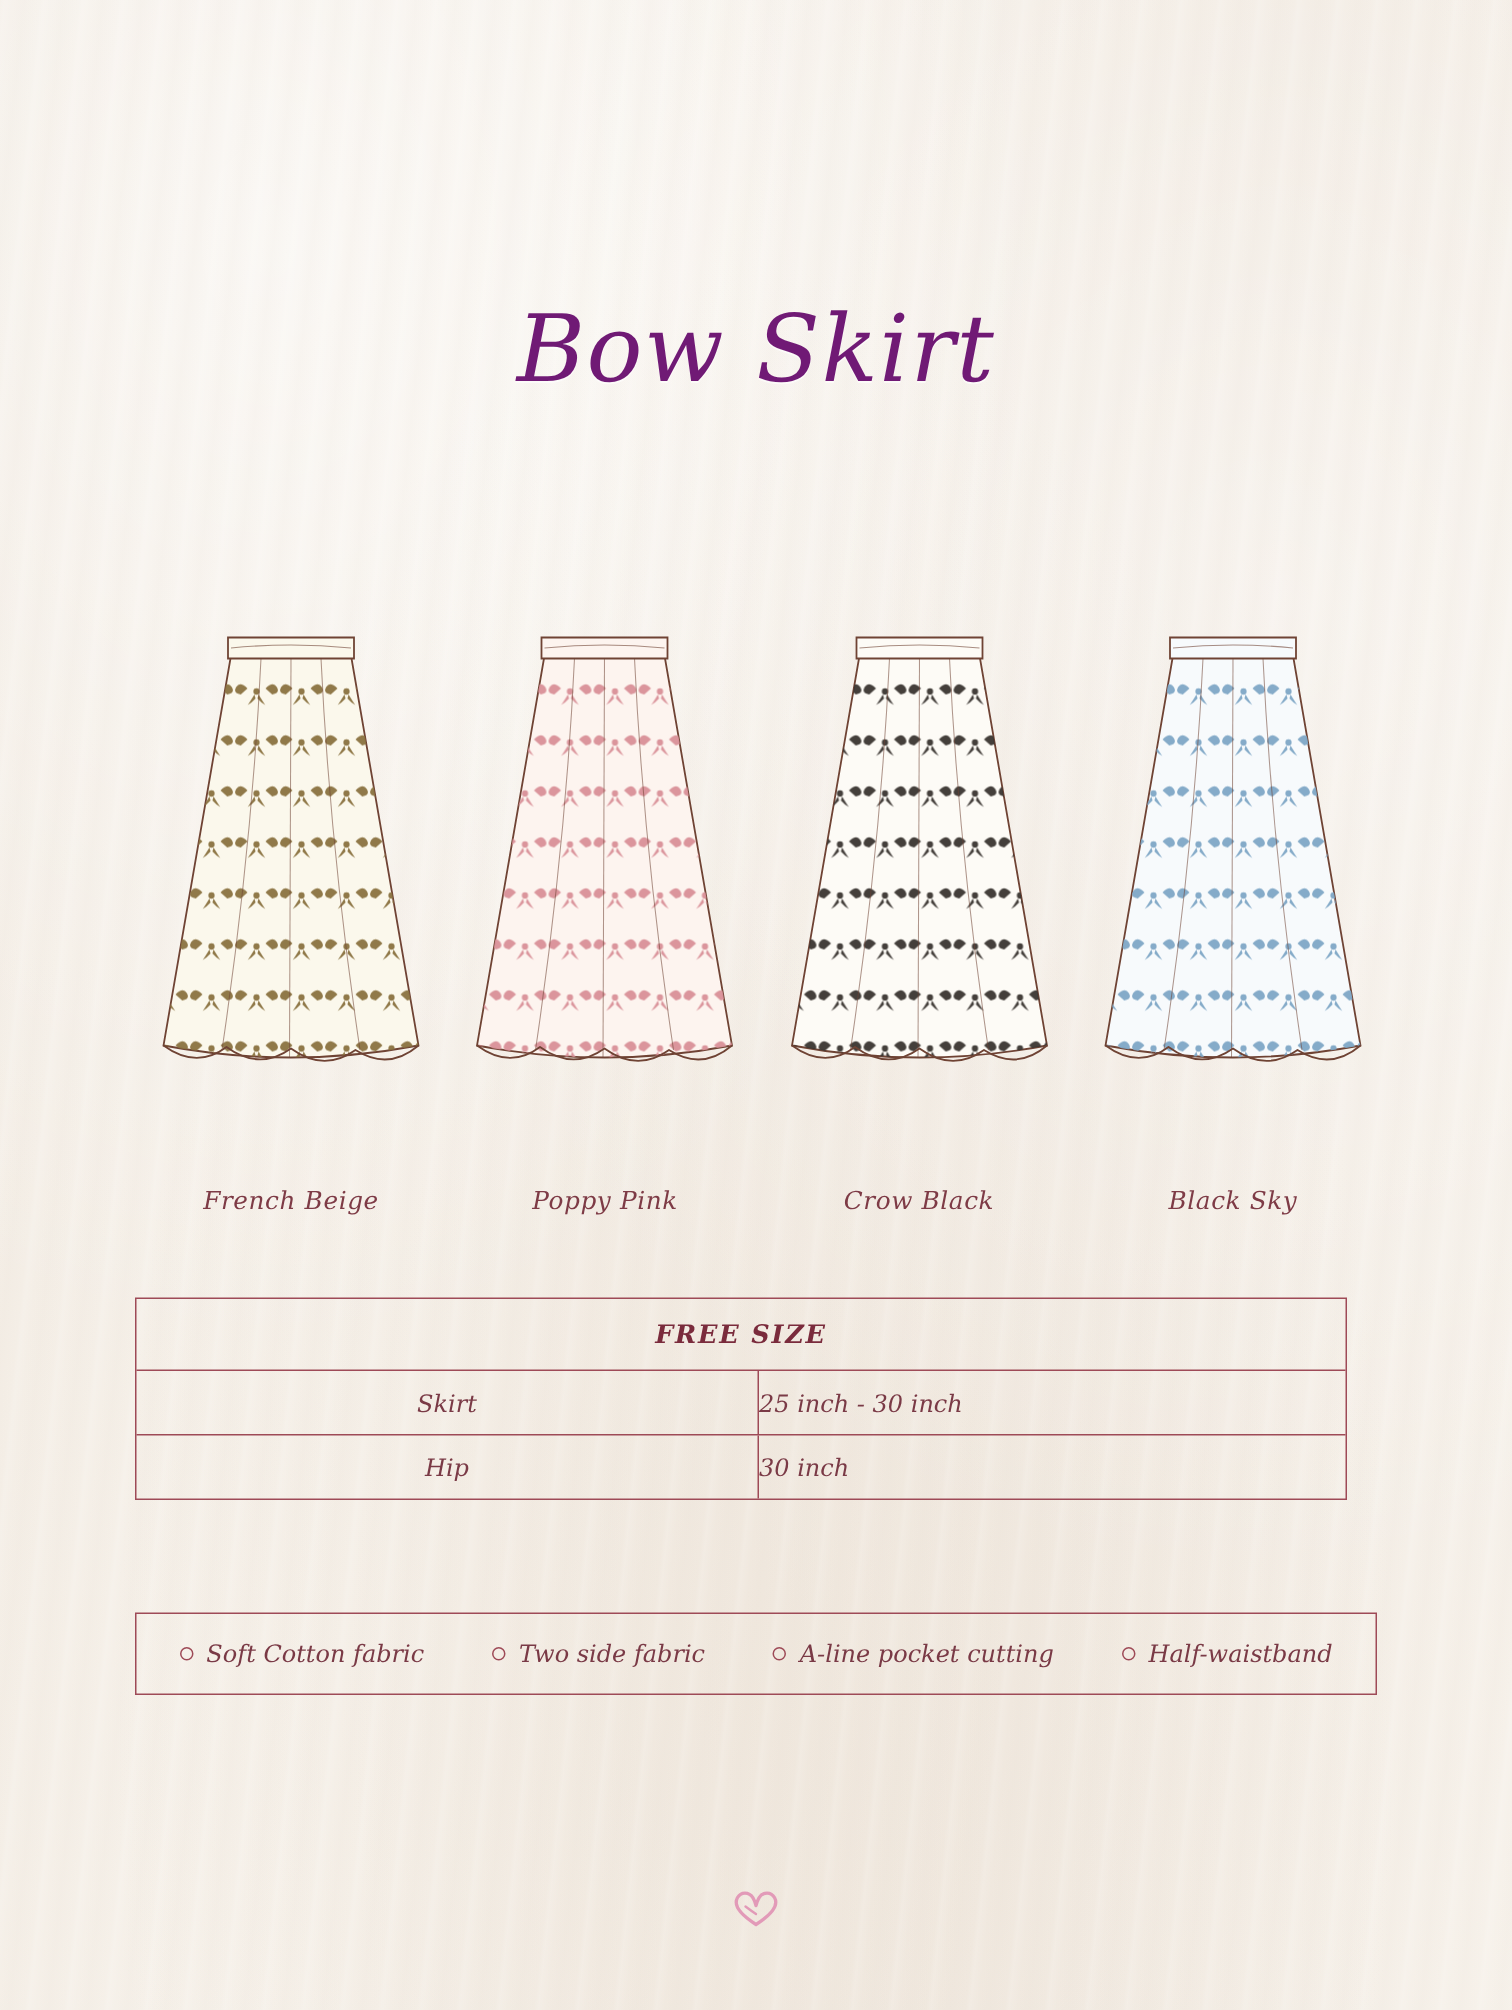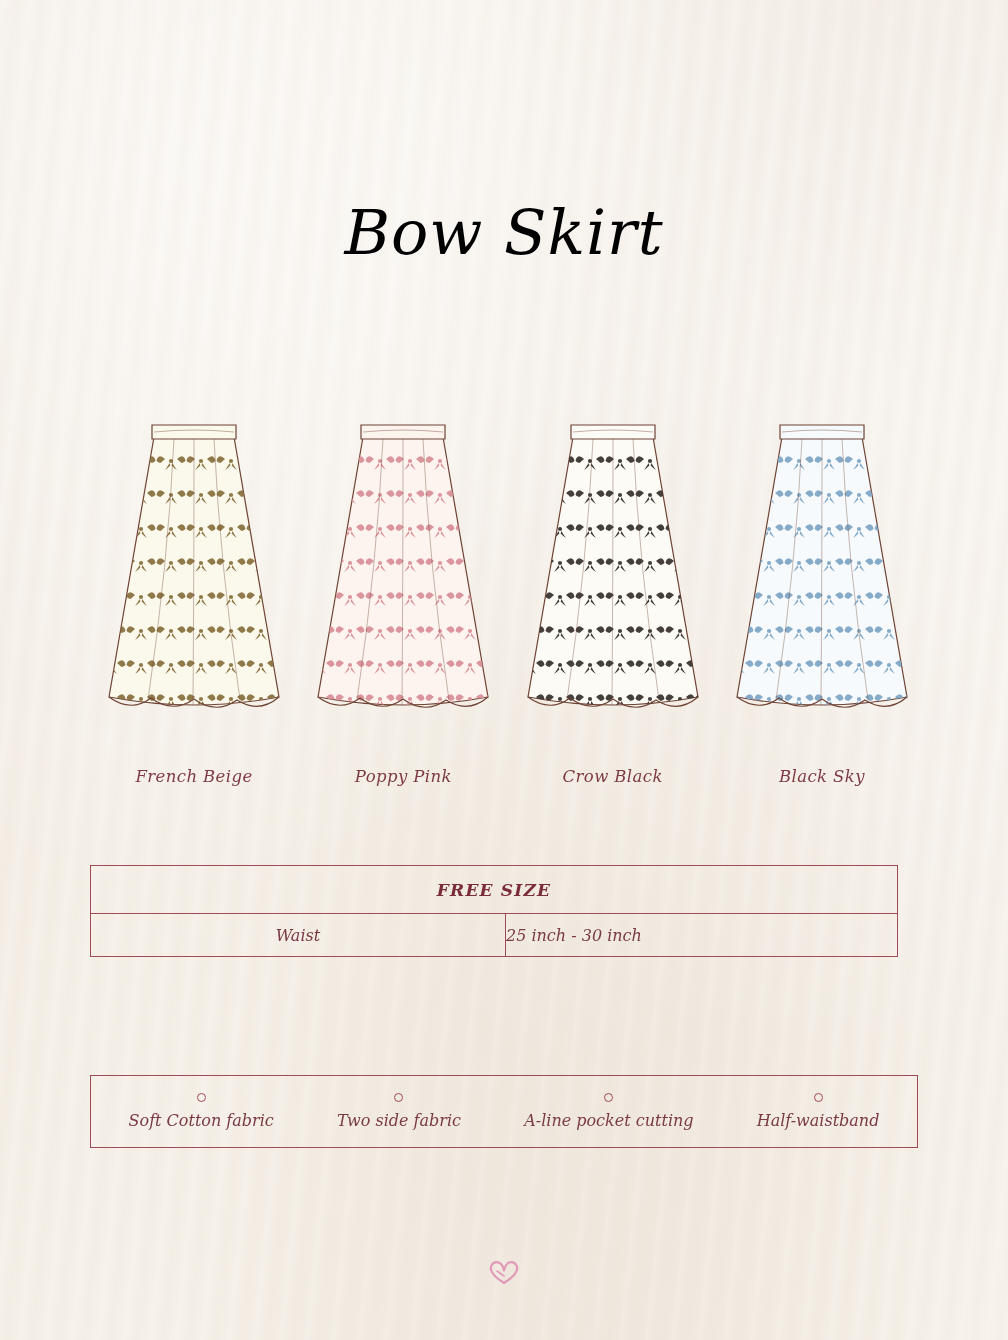--- a/index.html
+++ b/index.html
@@ -44,37 +44,38 @@
   .title {
     position: absolute;
     top: 196px;
     left: 0;
     width: 1008px;
     text-align: center;
     font-family: "DejaVu Serif", serif;
     font-style: italic;
     font-size: 62px;
     letter-spacing: 1px;
-    color: #000000;
+    color: #701a75;
     text-shadow: 0 1px 0 rgba(255,255,255,0.6);
   }
 
   .swatches {
     position: absolute;
     top: 415px;
     left: 96px;
     width: 824px;
     display: flex;
     justify-content: space-between;
   }
   .swatch {
     width: 196px;
     display: flex;
     flex-direction: column;
     align-items: center;
+    gap: 24px;
   }
   .skirt-wrap {
     width: 196px;
     height: 330px;
     position: relative;
   }
   .swatch-label {
     margin-top: 22px;
     font-family: "DejaVu Serif", serif;
     font-style: italic;
@@ -142,21 +143,20 @@
     padding: 17px 6px;
   }
   .feature {
     display: flex;
     align-items: center;
     gap: 9px;
     font-family: "DejaVu Serif", serif;
     font-style: italic;
     font-size: 16px;
     color: #7a3a46;
-    flex-direction: column;
   }
   .bullet {
     width: 7px;
     height: 7px;
     border: 1px solid #9e4a57;
     border-radius: 50%;
     display: inline-block;
   }
 
   .footer-logo {
@@ -320,22 +320,26 @@
         </svg>
       </div>
       <div class="swatch-label">Black Sky</div>
     </div>
 
   </div>
 
   <div class="size-table">
     <div class="size-head">FREE SIZE</div>
     <div class="size-row">
-      <div class="size-cell-label">Waist</div>
+      <div class="size-cell-label">Skirt</div>
       <div class="size-cell-value">25 inch - 30 inch</div>
+    </div>
+    <div class="size-row">
+      <div class="size-cell-label">Hip</div>
+      <div class="size-cell-value">30 inch</div>
     </div>
   </div>
 
   <div class="features">
     <div class="feature">
       <span class="bullet"></span>
       <span>Soft Cotton fabric</span>
     </div>
     <div class="feature">
       <span class="bullet"></span>

